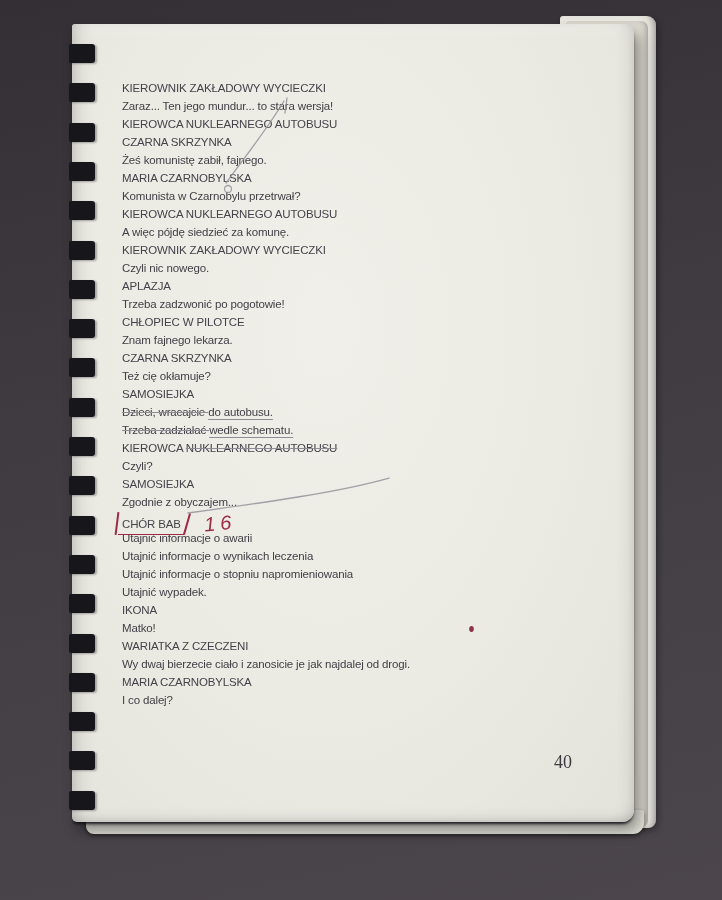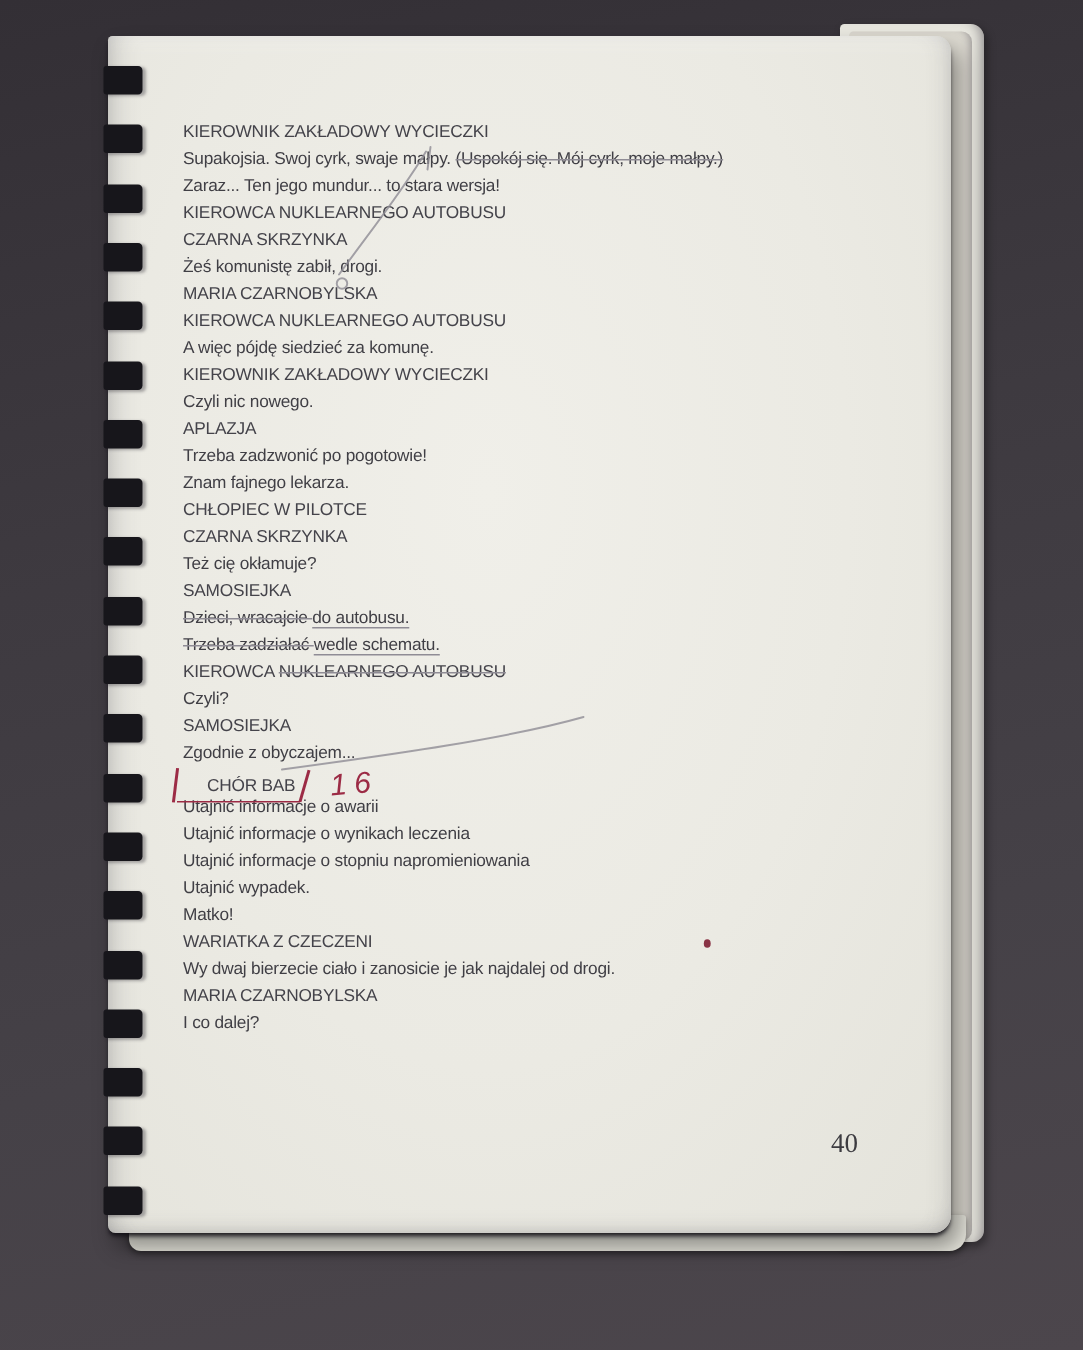--- a/index.html
+++ b/index.html
@@ -55,21 +55,21 @@
     text-decoration-thickness:1.4px;
   }
   .mk-underline{
     text-decoration:underline;
     text-decoration-color:#8f8c95;
     text-decoration-thickness:1.4px;
     text-underline-offset:3px;
   }
   .mk-red-bracket{
     position:relative;display:inline-block;
-    padding:0 3px 1px 20px;margin-left:-4px;
+    padding:0 3px 1px 4px;margin-left:-4px;
     border-bottom:1.8px solid #9c2b45;
     text-align:right;
   }
   .mk-red-bracket::before{
     content:"";position:absolute;left:-2px;top:-3px;bottom:-1px;width:1.8px;
     background:#9c2b45;transform:rotate(7deg);
   }
   .mk-red-bracket::after{
     content:"";position:absolute;right:-4px;top:-2px;bottom:-1px;width:1.8px;
     background:#9c2b45;transform:rotate(16deg);
@@ -90,48 +90,49 @@
 
 <div class="scene">
 
   <div class="back-page back-1"></div>
   <div class="back-page back-2"></div>
   <div class="back-bottom"></div>
 
   <div class="main-page">
     <div class="text-block" id="script-block">
         <div class="line character"><span>KIEROWNIK ZAKŁADOWY WYCIECZKI</span></div>
-        <div class="line dialogue"><span>Supakojsia. Swoj cyrk, swaje małpy. </span><span class="mk-strike">(Uspokój się. Mój cyrk, moje małpy.)</span></div>
         <div class="line dialogue"><span>Zaraz... Ten jego mundur... to stara wersja!</span></div>
         <div class="line character"><span>KIEROWCA NUKLEARNEGO AUTOBUSU</span></div>
         <div class="line character"><span>CZARNA SKRZYNKA</span></div>
-        <div class="line dialogue"><span>Żeś komunistę zabił, drogi.</span></div>
+        <div class="line dialogue"><span>Żeś komunistę zabił, fajnego.</span></div>
         <div class="line character"><span>MARIA CZARNOBYLSKA</span></div>
+        <div class="line dialogue"><span>Komunista w Czarnobylu przetrwał?</span></div>
         <div class="line character"><span>KIEROWCA NUKLEARNEGO AUTOBUSU</span></div>
         <div class="line dialogue"><span>A więc pójdę siedzieć za komunę.</span></div>
         <div class="line character"><span>KIEROWNIK ZAKŁADOWY WYCIECZKI</span></div>
         <div class="line dialogue"><span>Czyli nic nowego.</span></div>
         <div class="line character"><span>APLAZJA</span></div>
         <div class="line dialogue"><span>Trzeba zadzwonić po pogotowie!</span></div>
+        <div class="line character"><span>CHŁOPIEC W PILOTCE</span></div>
         <div class="line dialogue"><span>Znam fajnego lekarza.</span></div>
-        <div class="line character"><span>CHŁOPIEC W PILOTCE</span></div>
         <div class="line character"><span>CZARNA SKRZYNKA</span></div>
         <div class="line dialogue"><span>Też cię okłamuje?</span></div>
         <div class="line character"><span>SAMOSIEJKA</span></div>
         <div class="line dialogue"><span class="mk-strike">Dzieci, wracajcie </span><span class="mk-underline">do autobusu.</span></div>
         <div class="line dialogue"><span class="mk-strike">Trzeba zadziałać </span><span class="mk-underline">wedle schematu.</span></div>
         <div class="line character"><span>KIEROWCA </span><span class="mk-strike">NUKLEARNEGO AUTOBUSU</span></div>
         <div class="line dialogue"><span>Czyli?</span></div>
         <div class="line character"><span>SAMOSIEJKA</span></div>
         <div class="line dialogue"><span>Zgodnie z obyczajem...</span></div>
         <div class="line character"><span class="mk-red-bracket">CHÓR BAB</span><span class="mk-red-hand">16</span></div>
         <div class="line dialogue"><span>Utajnić informacje o awarii</span></div>
         <div class="line dialogue"><span>Utajnić informacje o wynikach leczenia</span></div>
         <div class="line dialogue"><span>Utajnić informacje o stopniu napromieniowania</span></div>
         <div class="line dialogue"><span>Utajnić wypadek.</span></div>
+        <div class="line character"><span>IKONA</span></div>
         <div class="line dialogue"><span>Matko!</span></div>
         <div class="line character"><span>WARIATKA Z CZECZENI</span></div>
         <div class="line dialogue"><span>Wy dwaj bierzecie ciało i zanosicie je jak najdalej od drogi.</span></div>
         <div class="line character"><span>MARIA CZARNOBYLSKA</span></div>
         <div class="line dialogue"><span>I co dalej?</span></div>
       </div>
     <div class="page-number">40</div>
   </div>
 
   <div class="comb" id="comb">

